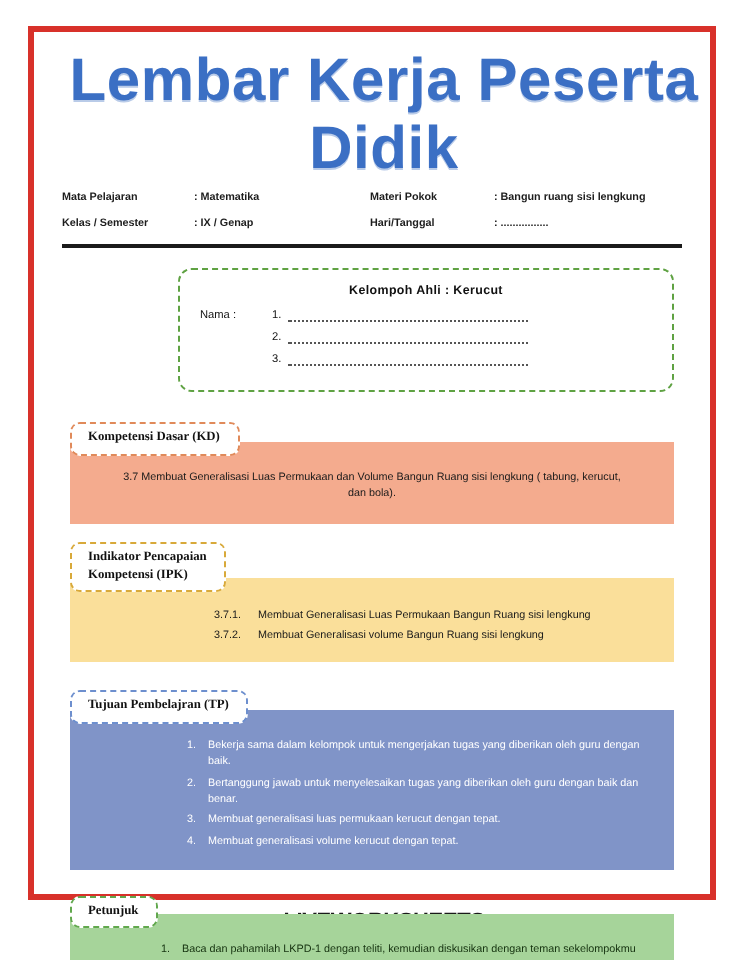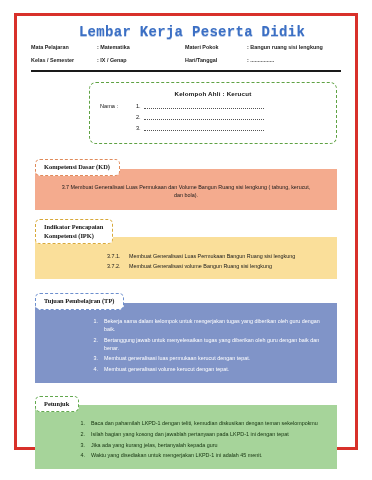--- a/index.html
+++ b/index.html
@@ -9,22 +9,22 @@
     overflow:hidden;position:relative;
   }
   .page-frame{
     position:absolute;left:14px;top:13px;width:344px;height:437px;
     border:3px solid #d8312a;background:#ffffff;box-sizing:border-box;
   }
   .inner{position:relative;width:100%;height:100%;padding:0;box-sizing:border-box;}
 
   
   .wstitle{
-    text-align:center;font-family:Liberation Mono, monospace;font-weight:bold;
-    font-size:14px;color:#3b6fc4;letter-spacing:.3px;
+    text-align:center;font-family:Liberation Sans, sans-serif;font-weight:bold;
+    font-size:30px;color:#3b6fc4;letter-spacing:.3px;
     margin:8px 0 2px 12px;text-shadow:0 1px 0 #b9cbe8;
   }
   .meta{margin:4px 14px 0 14px;}
   .meta-row{display:flex;font-size:5.4px;font-weight:bold;color:#1d1d1d;margin-bottom:7px;}
   .m-label{width:66px;flex:0 0 66px;}
   .m-val{width:88px;flex:0 0 88px;}
   .m-label2{width:62px;flex:0 0 62px;}
   .m-val2{flex:1;}
   .rule{height:2px;background:#1a1a1a;margin:1px 14px 0 14px;}
 

